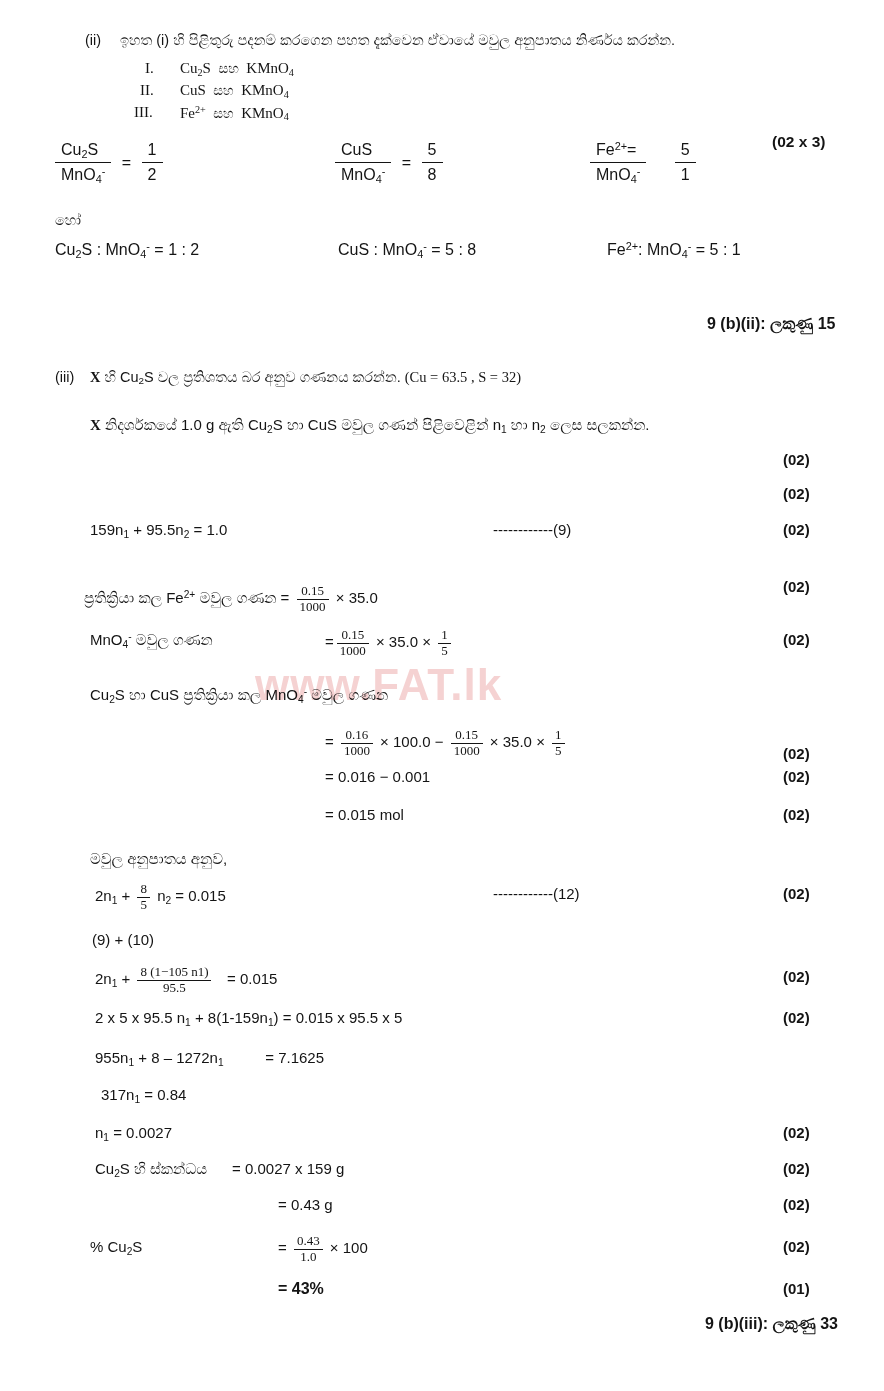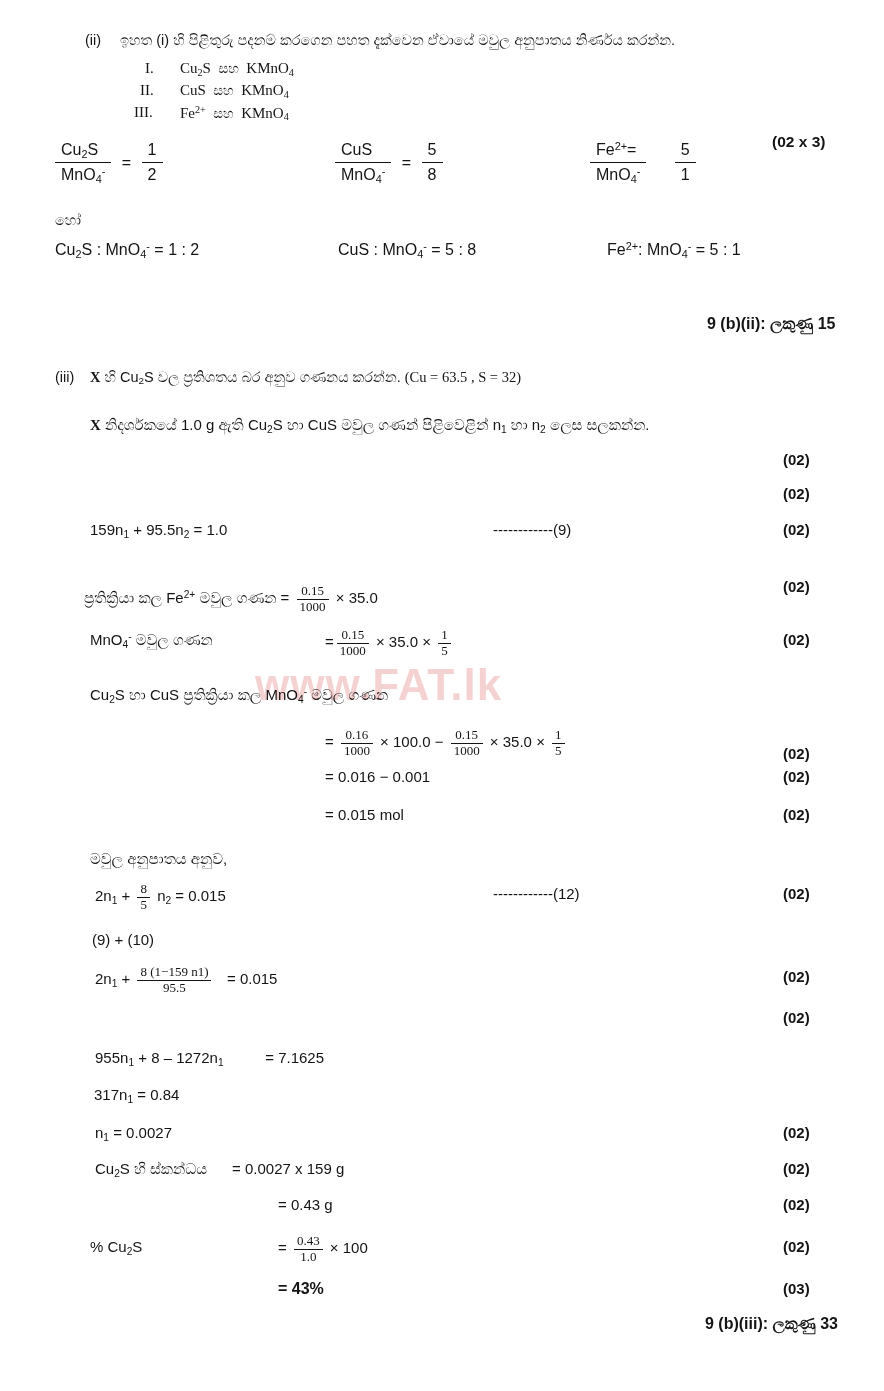--- a/index.html
+++ b/index.html
@@ -182,46 +182,47 @@
     <span class="frac ser" style="font-size:13px;"><span class="num">8</span><span class="den">5</span></span>
     n<sub>2</sub>   =  0.015
   </div>
   <div class="abs sin" style="left:493px;top:885px;font-size:15px;">------------(12)</div>
   <div class="abs marks" style="left:783px;top:885px;font-size:15px;">(02)</div>
 
   <div class="abs sin" style="left:92px;top:931px;font-size:15px;">(9)   + (10)</div>
 
   <div class="abs sin" style="left:95px;top:965px;font-size:15px;">
     2n<sub>1</sub>  +
-    <span class="frac ser" style="font-size:13px;"><span class="num">8 (1−159 n1)</span><span class="den">95.5</span></span>
+    <span class="frac ser" style="font-size:13px;"><span class="num">8 (1−105 n1)</span><span class="den">95.5</span></span>
     &nbsp; =  0.015
   </div>
   <div class="abs marks" style="left:783px;top:968px;font-size:15px;">(02)</div>
 
+  <div class="abs sin" style="left:95px;top:1009px;font-size:15px;">2 x 5 x 95.5 n<sub>1</sub> + 8(1-159n<sub>1</sub>)  =  0.015 x 95.5 x 5</div>
   <div class="abs marks" style="left:783px;top:1009px;font-size:15px;">(02)</div>
 
   <div class="abs sin" style="left:95px;top:1049px;font-size:15px;">955n<sub>1</sub>  + 8 – 1272n<sub>1</sub>&nbsp;&nbsp;&nbsp;&nbsp;&nbsp;&nbsp;&nbsp;&nbsp;&nbsp; = 7.1625</div>
 
-  <div class="abs sin" style="left:94px;top:1086px;font-size:15px;">317n<sub>1</sub> =   0.84</div>
+  <div class="abs sin" style="left:101px;top:1086px;font-size:15px;">317n<sub>1</sub> =   0.84</div>
 
   <div class="abs sin" style="left:95px;top:1124px;font-size:15px;">n<sub>1</sub>      =   0.0027</div>
   <div class="abs marks" style="left:783px;top:1124px;font-size:15px;">(02)</div>
 
   <div class="abs sin" style="left:95px;top:1160px;font-size:15px;">Cu<sub>2</sub>S හි ස්කන්ධය&nbsp;&nbsp;&nbsp;&nbsp;&nbsp; = 0.0027 x 159 g</div>
   <div class="abs marks" style="left:783px;top:1160px;font-size:15px;">(02)</div>
 
   <div class="abs sin" style="left:278px;top:1196px;font-size:15px;">= 0.43 g</div>
   <div class="abs marks" style="left:783px;top:1196px;font-size:15px;">(02)</div>
 
   <div class="abs sin" style="left:90px;top:1238px;font-size:15px;">% Cu<sub>2</sub>S</div>
   <div class="abs sin" style="left:278px;top:1234px;font-size:15px;">
     =
     <span class="frac ser" style="font-size:13px;"><span class="num">0.43</span><span class="den">1.0</span></span>
     × 100
   </div>
   <div class="abs marks" style="left:783px;top:1238px;font-size:15px;">(02)</div>
 
   <div class="abs sin b" style="left:278px;top:1280px;font-size:16px;">= 43%</div>
-  <div class="abs marks" style="left:783px;top:1280px;font-size:15px;">(03)</div>
+  <div class="abs marks" style="left:783px;top:1280px;font-size:15px;">(01)</div>
 
   <div class="abs score" style="left:672px;top:1315px;">9 (b)(iii):  ලකුණු 33</div>
 
 </div>
 
 </body></html>

